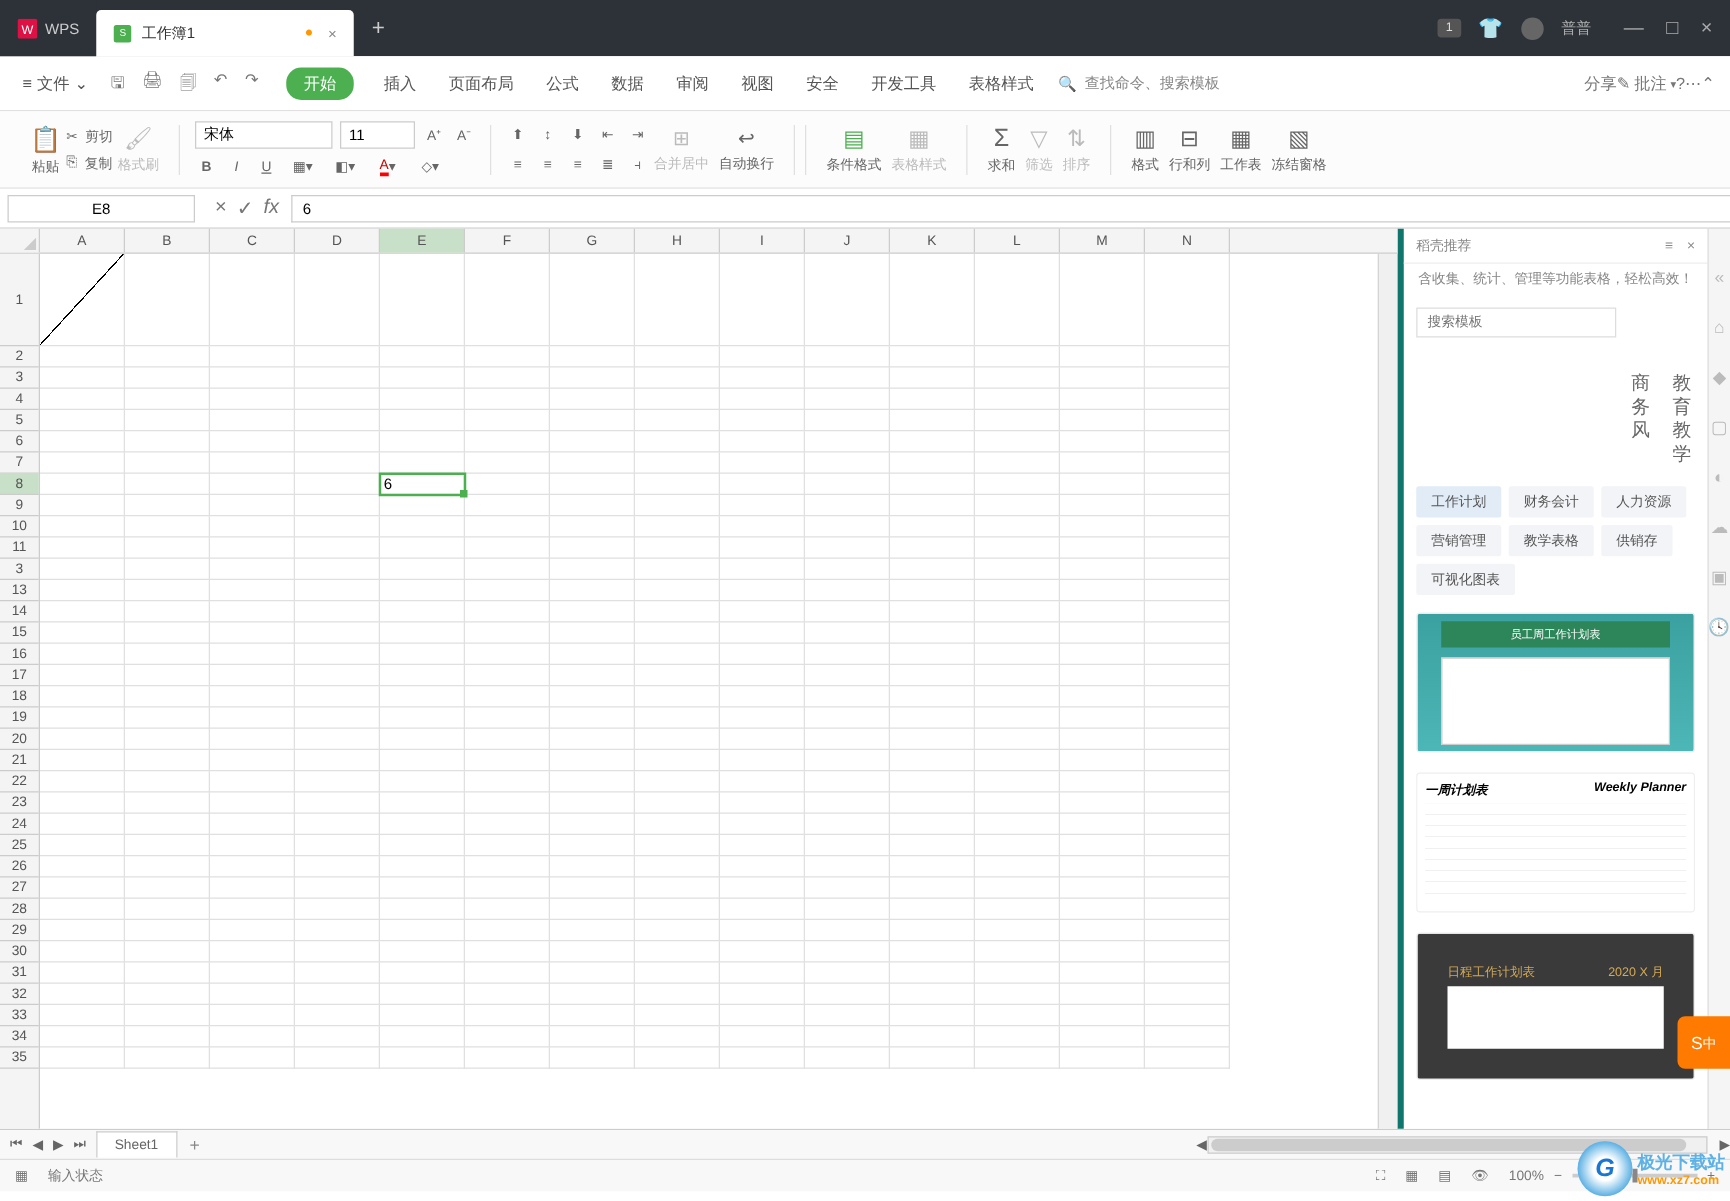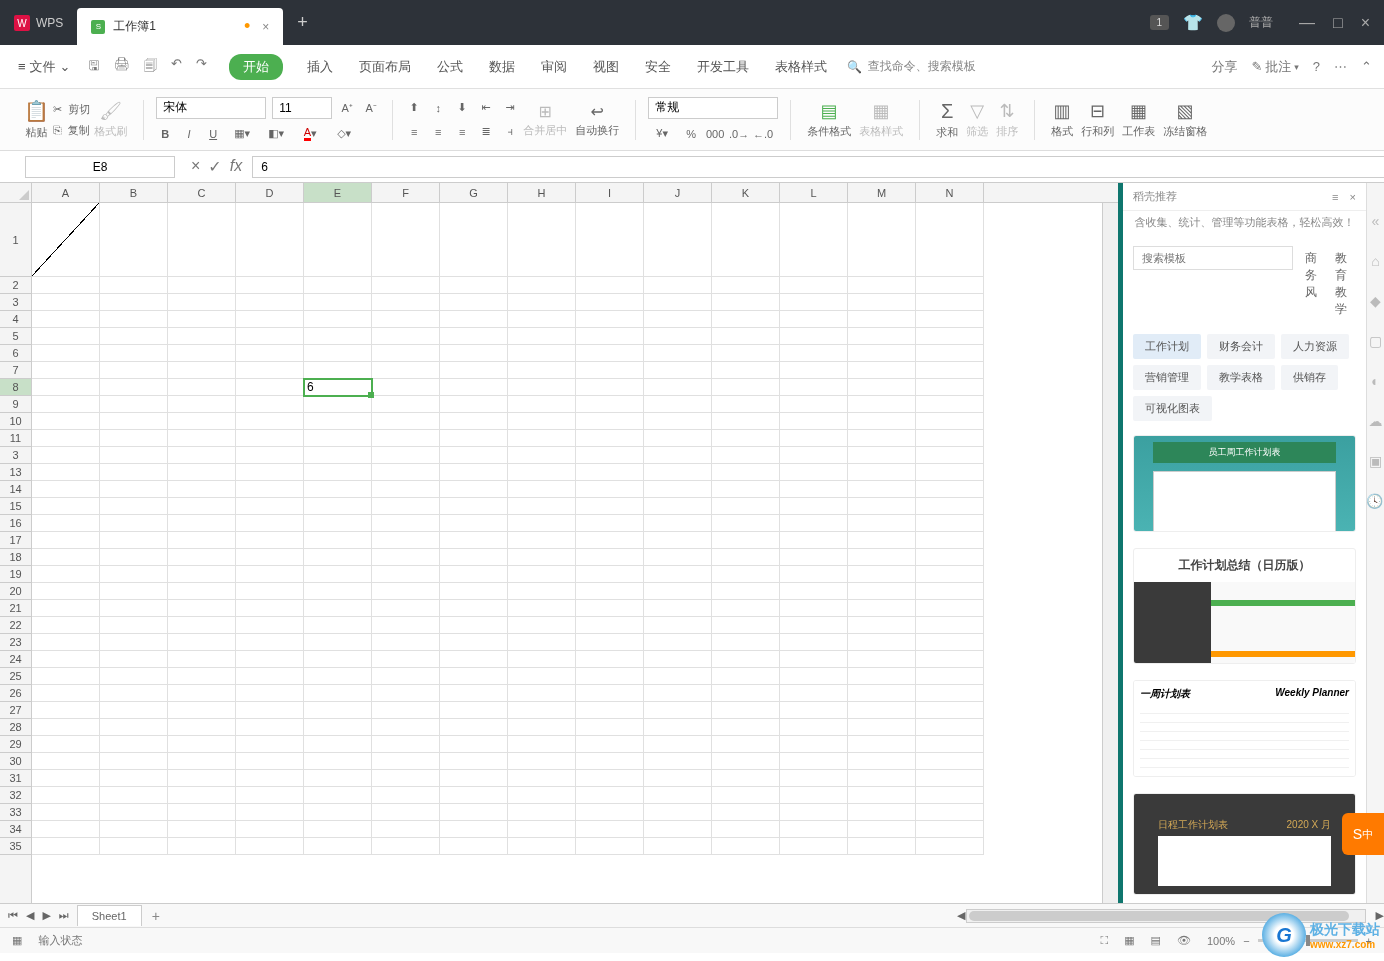--- a/index.html
+++ b/index.html
@@ -21,38 +21,38 @@
 
 
 .menu-bar { background: #fff; height: 44px; display: flex; align-items: center; padding: 0 12px; border-bottom: 1px solid #e0e0e0; font-size: 13px; color: #555; }
 .file-menu { display: flex; align-items: center; gap: 4px; padding: 4px 6px; }
 .qat { display: flex; gap: 14px; padding: 0 12px; color: #777; }
 .menu-tabs { display: flex; gap: 22px; margin-left: 10px; }
 .menu-tabs .tab { padding: 4px 2px; cursor: pointer; }
 .menu-tabs .tab.active { background: #4caf50; color: #fff; border-radius: 12px; padding: 4px 14px; }
 .search-box { display: flex; align-items: center; gap: 6px; margin-left: 18px; color: #888; font-size: 12px; }
 .menu-spacer { flex: 1; }
-.menu-right { display: flex; align-items: center; gap: 14px; color: #777; }
+.menu-right { display: flex; align-items: center; color: #777; }
 .comment-btn { display: flex; align-items: center; gap: 3px; }
 
 
 .ribbon { background: #fcfcfc; height: 62px; display: flex; align-items: center; padding: 0 12px; border-bottom: 1px solid #ddd; font-size: 11px; color: #666; }
 .ribbon-group { display: flex; align-items: center; padding: 0 8px; height: 100%; }
 .rg-v { display: flex; flex-direction: column; align-items: center; justify-content: center; gap: 2px; padding: 0 4px; }
 .rg-rows { display: flex; flex-direction: column; gap: 6px; }
 .rg-row { display: flex; align-items: center; gap: 6px; }
 .ribbon-sep { width: 1px; height: 40px; background: #e0e0e0; margin: 0 4px; }
 .font-select { border: 1px solid #ccc; height: 22px; width: 110px; padding: 0 6px; font-size: 12px; background: #fff; }
 .size-select { border: 1px solid #ccc; height: 22px; width: 60px; padding: 0 6px; font-size: 12px; background: #fff; }
 .icon-btn { width: 18px; height: 18px; display: flex; align-items: center; justify-content: center; color: #666; }
 .icon-btn.wide { width: 28px; }
 .number-fmt { border: 1px solid #ccc; height: 22px; width: 130px; padding: 0 6px; font-size: 12px; background: #fff; }
 
 
-.formula-bar { background: #fff; height: 32px; display: flex; align-items: center; border-bottom: 1px solid #ccc; padding-left: 19px; }
+.formula-bar { background: #fff; height: 32px; display: flex; align-items: center; border-bottom: 1px solid #ccc; }
 .name-box { width: 150px; border: 1px solid #ccc; height: 22px; margin: 0 6px; text-align: center; font-size: 12px; background: #fff; display: flex; align-items: center; justify-content: center; }
 .fb-btns { display: flex; gap: 8px; padding: 0 10px; color: #777; }
 .fx-input { flex: 1; border: 1px solid #ccc; border-right: none; height: 22px; padding: 0 8px; font-size: 12px; background: #fff; }
 
 
 .main-area { display: flex; height: 720px; }
 .spreadsheet { flex: 1; display: flex; flex-direction: column; position: relative; }
 .col-headers { display: flex; height: 20px; background: #f4f4f4; border-bottom: 1px solid #ccc; }
 .corner { width: 32px; background: #f4f4f4; border-right: 1px solid #ccc; position: relative; }
 .col-h { width: 68px; border-right: 1px solid #ccc; display: flex; align-items: center; justify-content: center; font-size: 11px; color: #555; }
@@ -75,21 +75,21 @@
 
 
 .right-sidebar { width: 18px; background: #f5f5f5; border-left: 1px solid #ddd; display: flex; flex-direction: column; align-items: center; gap: 24px; padding-top: 30px; color: #bbb; font-size: 14px; }
 .right-panel { width: 248px; border-left: 5px solid #0f766e; background: #fff; display: flex; flex-direction: column; }
 .rp-header { padding: 6px 10px; display: flex; align-items: center; justify-content: space-between; font-size: 11px; color: #888; border-bottom: 1px solid #eee; }
 .rp-title { padding: 14px 10px 4px; text-align: center; }
 .rp-title h3 { font-size: 17px; color: #333; letter-spacing: 2px; }
 .rp-subtitle { font-size: 11px; color: #888; text-align: center; padding: 4px 10px 10px; }
 .rp-search-row { display: flex; gap: 6px; padding: 6px 10px; }
 .rp-search { flex: 1; border: 1px solid #ddd; height: 24px; padding: 0 8px; font-size: 11px; color: #bbb; }
-.rp-tag { font-size: 12px; color: #666; padding: 4px 6px; }
+.rp-tag { font-size: 15px; color: #666; padding: 4px 6px; margin-top: 47px; }
 .rp-tags { display: flex; flex-wrap: wrap; gap: 6px; padding: 6px 10px; }
 .rp-tag-btn { background: #f2f4f7; padding: 5px 12px; font-size: 11px; color: #555; border-radius: 2px; }
 .rp-tag-btn.active { background: #e1ecf7; }
 .rp-templates { flex: 1; overflow-y: auto; padding: 8px 10px; display: flex; flex-direction: column; gap: 16px; }
 .template-card { border: 1px solid #eee; border-radius: 3px; overflow: hidden; }
 .tc-img { height: 110px; background: #f0f0f0; display: flex; align-items: center; justify-content: center; font-size: 10px; color: #999; position: relative; }
 .tc-green { background: linear-gradient(#3ba0a0, #4db6b6); }
 .tc-green-bar { background: #2d8659; color: #fff; padding: 4px; font-size: 9px; text-align: center; margin: 8px; }
 .tc-table { background: #fff; margin: 0 8px 8px; height: 70px; border: 1px solid #ccc; }
 .tc-title { padding: 8px; font-size: 12px; color: #444; text-align: center; font-weight: bold; }
@@ -271,34 +271,20 @@
     <div class="rg-v" style="color:#bbb">
       <span style="font-size:16px">⊞</span>
       <span>合并居中</span>
     </div>
     <div class="rg-v">
       <span style="font-size:16px">↩</span>
       <span>自动换行</span>
     </div>
   </div>
   <div class="ribbon-sep"></div>
-  <div class="ribbon-group">
-    <div class="rg-rows">
-      <div class="rg-row">
-          <input class="number-fmt" value="常规" style="">
-        </div>
-      <div class="rg-row">
-        <span class="icon-btn wide">¥▾</span>
-        <span class="icon-btn">%</span>
-        <span class="icon-btn">000</span>
-        <span class="icon-btn">.0→</span>
-        <span class="icon-btn">←.0</span>
-      </div>
-    </div>
-  </div>
   <div class="ribbon-sep"></div>
   <div class="ribbon-group">
     <div class="rg-v">
         <span style="font-size:18px;color:#4caf50">▤</span>
         <span>条件格式</span>
       </div>
     <div class="rg-v" style="color:#bbb">
         <span style="font-size:18px">▦</span>
         <span>表格样式</span>
       </div>
@@ -1006,27 +992,20 @@
     <div class="rp-templates" id="rp-templates">
         <div class="template-card">
           <div class="tc-img tc-green">
             <div style="width:90%">
               <div class="tc-green-bar">员工周工作计划表</div>
               <div class="tc-table"></div>
             </div>
           </div>
         </div>
         <div class="template-card">
-          <div class="tc-title">工作计划总结（日历版）</div>
-          <div class="tc-cal">
-            <div class="tc-cal-left"></div>
-            <div class="tc-cal-right"></div>
-          </div>
-        </div>
-        <div class="template-card">
           <div class="tc-planner">
             <div class="tc-planner-title">
               <span>一周计划表</span>
               <span>Weekly Planner</span>
             </div>
             <div class="tc-planner-grid"></div>
           </div>
         </div>
         <div class="template-card">
           <div class="tc-daily">

